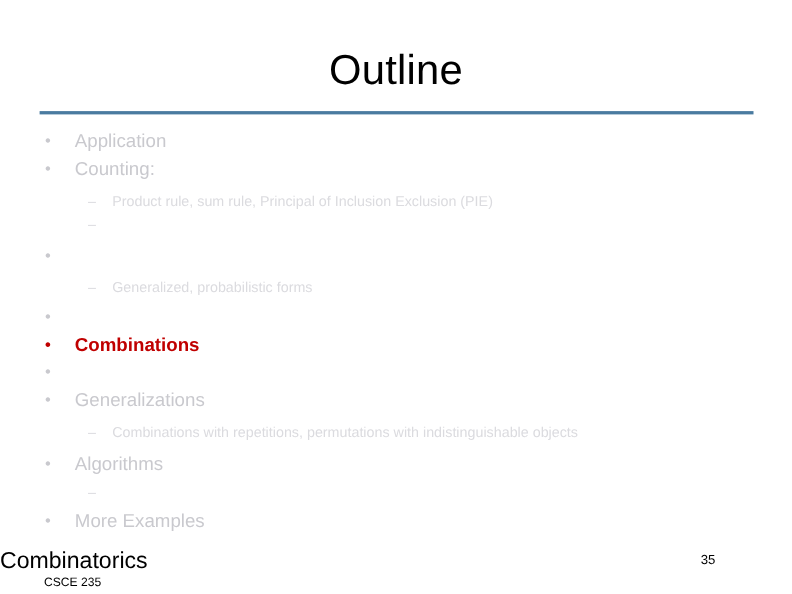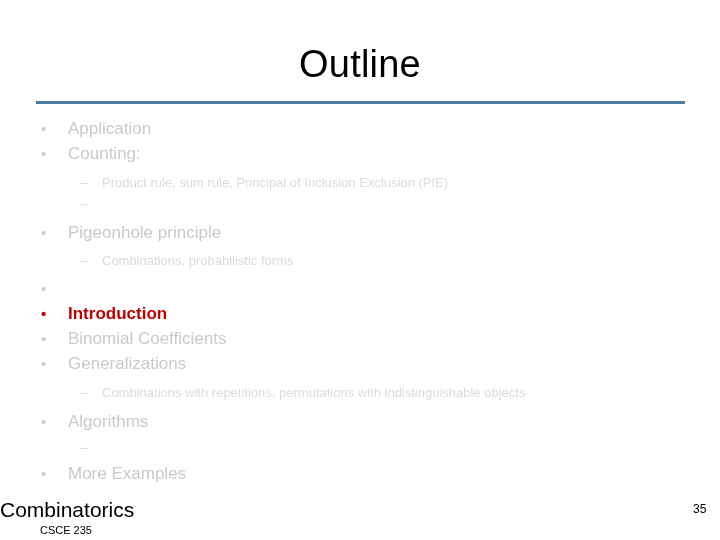--- a/index.html
+++ b/index.html
@@ -134,21 +134,21 @@
     left: 0;
     top: 502px;
     width: 720px;
     text-align: center;
     font-size: 12px;
     color: #000000;
     line-height: 15px;
   }
   .footer-right span {
     position: absolute;
-    left: 693px;
+    left: 637px;
     top: 0;
     text-align: center;
   }
 </style>
 </head>
 <body>
 
 <div class="slide">
 
   <div class="slide-title">Outline</div>
@@ -175,44 +175,42 @@
     </div>
 
     <div class="line lvl2">
       <span class="marker">–</span>
     </div>
 
     <div class="gap-6"></div>
 
     <div class="line lvl1">
       <span class="marker">•</span>
-      <span>Pigeonhole principle</span>
     </div>
 
     <div class="gap-5"></div>
 
     <div class="line lvl2">
       <span class="marker">–</span>
-      <span>Combinations, probabilistic forms</span>
+      <span>Generalized, probabilistic forms</span>
     </div>
 
     <div class="gap-5"></div>
 
     <div class="line lvl1">
       <span class="marker">•</span>
     </div>
 
     <div class="line lvl1 accent">
       <span class="marker">•</span>
-      <span>Introduction</span>
-    </div>
-
-    <div class="line lvl1">
-      <span class="marker">•</span>
-      <span>Binomial Coefficients</span>
+      <span>Combinations</span>
+    </div>
+
+    <div class="line lvl1">
+      <span class="marker">•</span>
     </div>
 
     <div class="line lvl1">
       <span class="marker">•</span>
       <span>Generalizations</span>
     </div>
 
     <div class="gap-6"></div>
 
     <div class="line lvl2">

